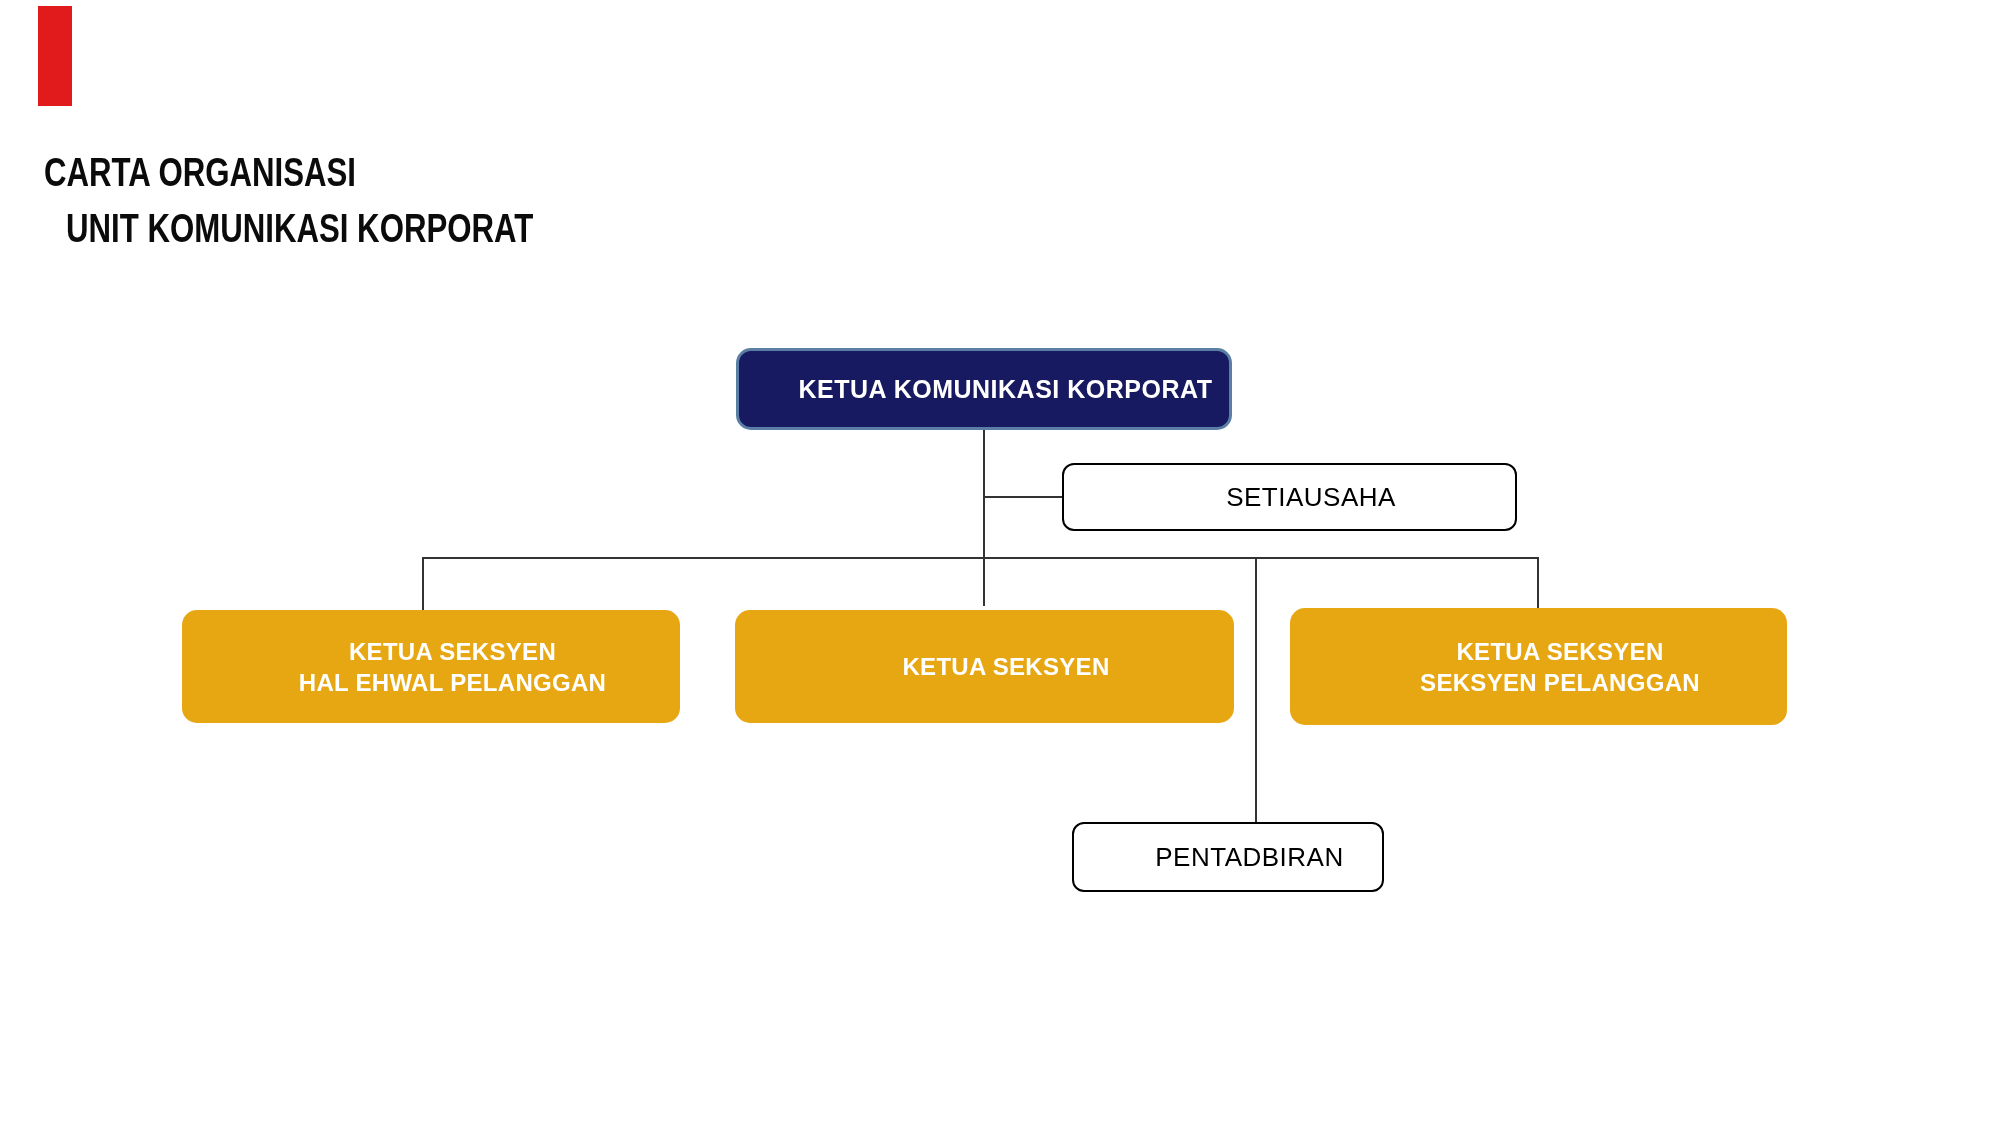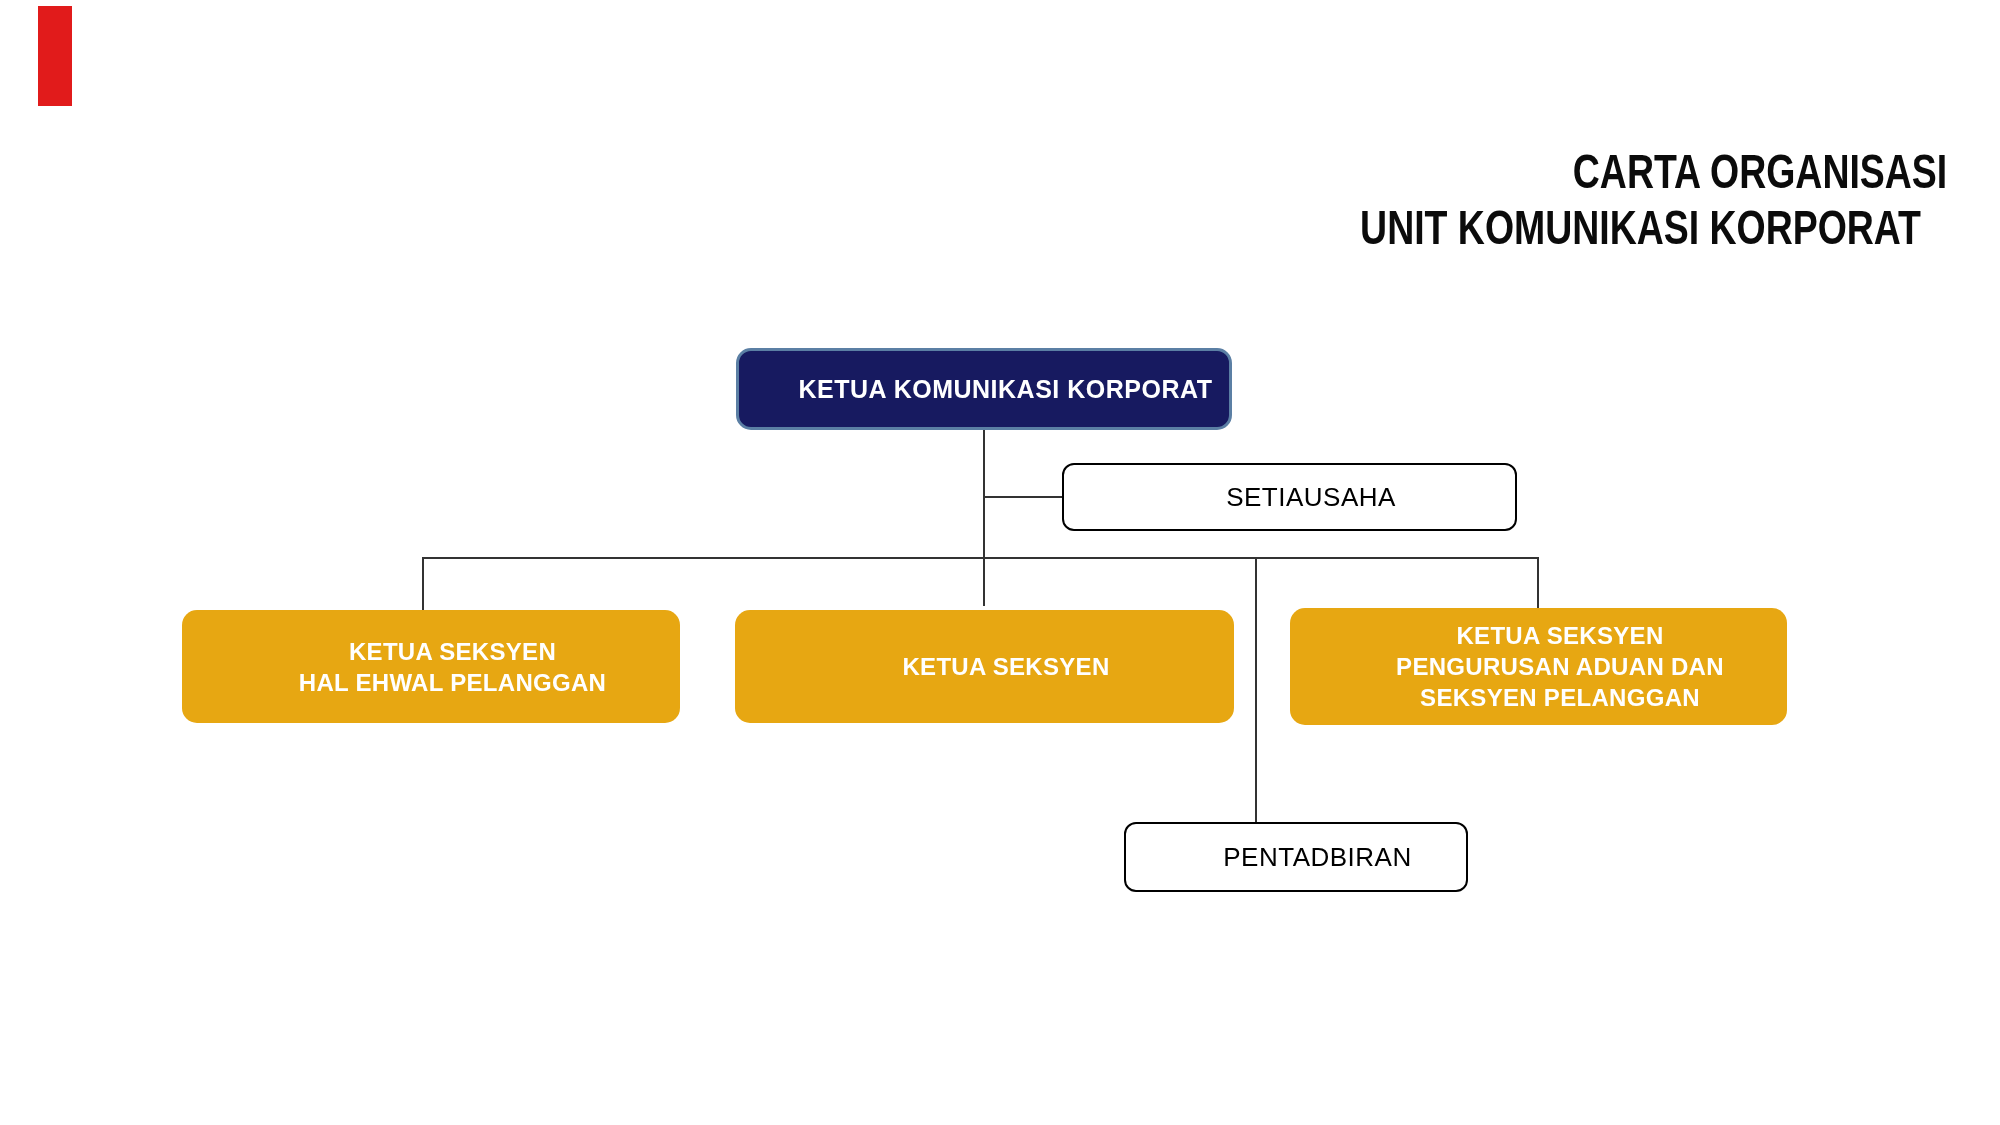--- a/index.html
+++ b/index.html
@@ -8,22 +8,22 @@
     background:var(--page-bg,#fff);
     font-family:"Liberation Sans",sans-serif;
   }
   .abs{position:absolute;}
 
   
   .red-marker{left:38px;top:6px;width:34px;height:100px;background:var(--marker);}
 
   
   .title{
-    left:0;top:144px;width:2000px;text-align:right;
-    font-size:48px;line-height:56px;font-weight:600;color:#0b0b0b;
+    left:0;top:144px;width:2000px;text-align:left;
+    font-size:40px;line-height:56px;font-weight:600;color:#0b0b0b;
     letter-spacing:0px;
   }
   .title .squeeze{display:inline-block;transform:scaleX(0.78);transform-origin:50% 50%;white-space:nowrap;}
 
   
   .line{background:var(--line);}
   .v-root       {left:983px; top:430px;width:2px;height:176px;}
   .h-secretary  {left:984px; top:496px;width:79px;height:2px;}
   .h-distribute {left:422px; top:557px;width:1117px;height:2px;}
   .v-left       {left:422px; top:558px;width:2px;height:53px;}
@@ -38,21 +38,21 @@
     left:736px;top:348px;width:496px;height:82px;border-radius:15px;
     background:var(--root-fill);border:3px solid var(--root-border);
     color:#fff;font-size:25px;font-weight:700;letter-spacing:0.5px;
   }
 
   .plain-box{
     background:#fff;border:2px solid #000;border-radius:12px;
     color:#000;font-size:26px;font-weight:400;letter-spacing:0.5px;
   }
   .secretary-box{left:1062px;top:463px;width:455px;height:68px;}
-  .admin-box    {left:1124px;top:822px;width:344px;height:70px;}
+  .admin-box    {left:1072px;top:822px;width:312px;height:70px;}
 
   .section-box{
     background:var(--section-fill);border-radius:15px;
     color:#fff;font-size:24px;font-weight:700;line-height:31px;letter-spacing:0.3px;
   }
   .section-1{left:182px; top:610px;width:498px;height:113px;}
   .section-2{left:735px; top:610px;width:499px;height:113px;}
   .section-3{left:1290px;top:608px;width:497px;height:117px;}
 </style>
 </head>
@@ -84,19 +84,18 @@
   <span>KETUA SEKSYEN</span>
   <span>HAL EHWAL PELANGGAN</span>
 </div>
 
 <div class="abs box section-box section-2">
   <span>KETUA SEKSYEN</span>
 </div>
 
 <div class="abs box section-box section-3">
   <span>KETUA SEKSYEN</span>
-  <span>PENGURUSAN ADUAN DAN</span>
   <span>SEKSYEN PELANGGAN</span>
 </div>
 
 <div class="abs box plain-box admin-box">
   <span>PENTADBIRAN</span>
 </div>
 
 </body></html>

